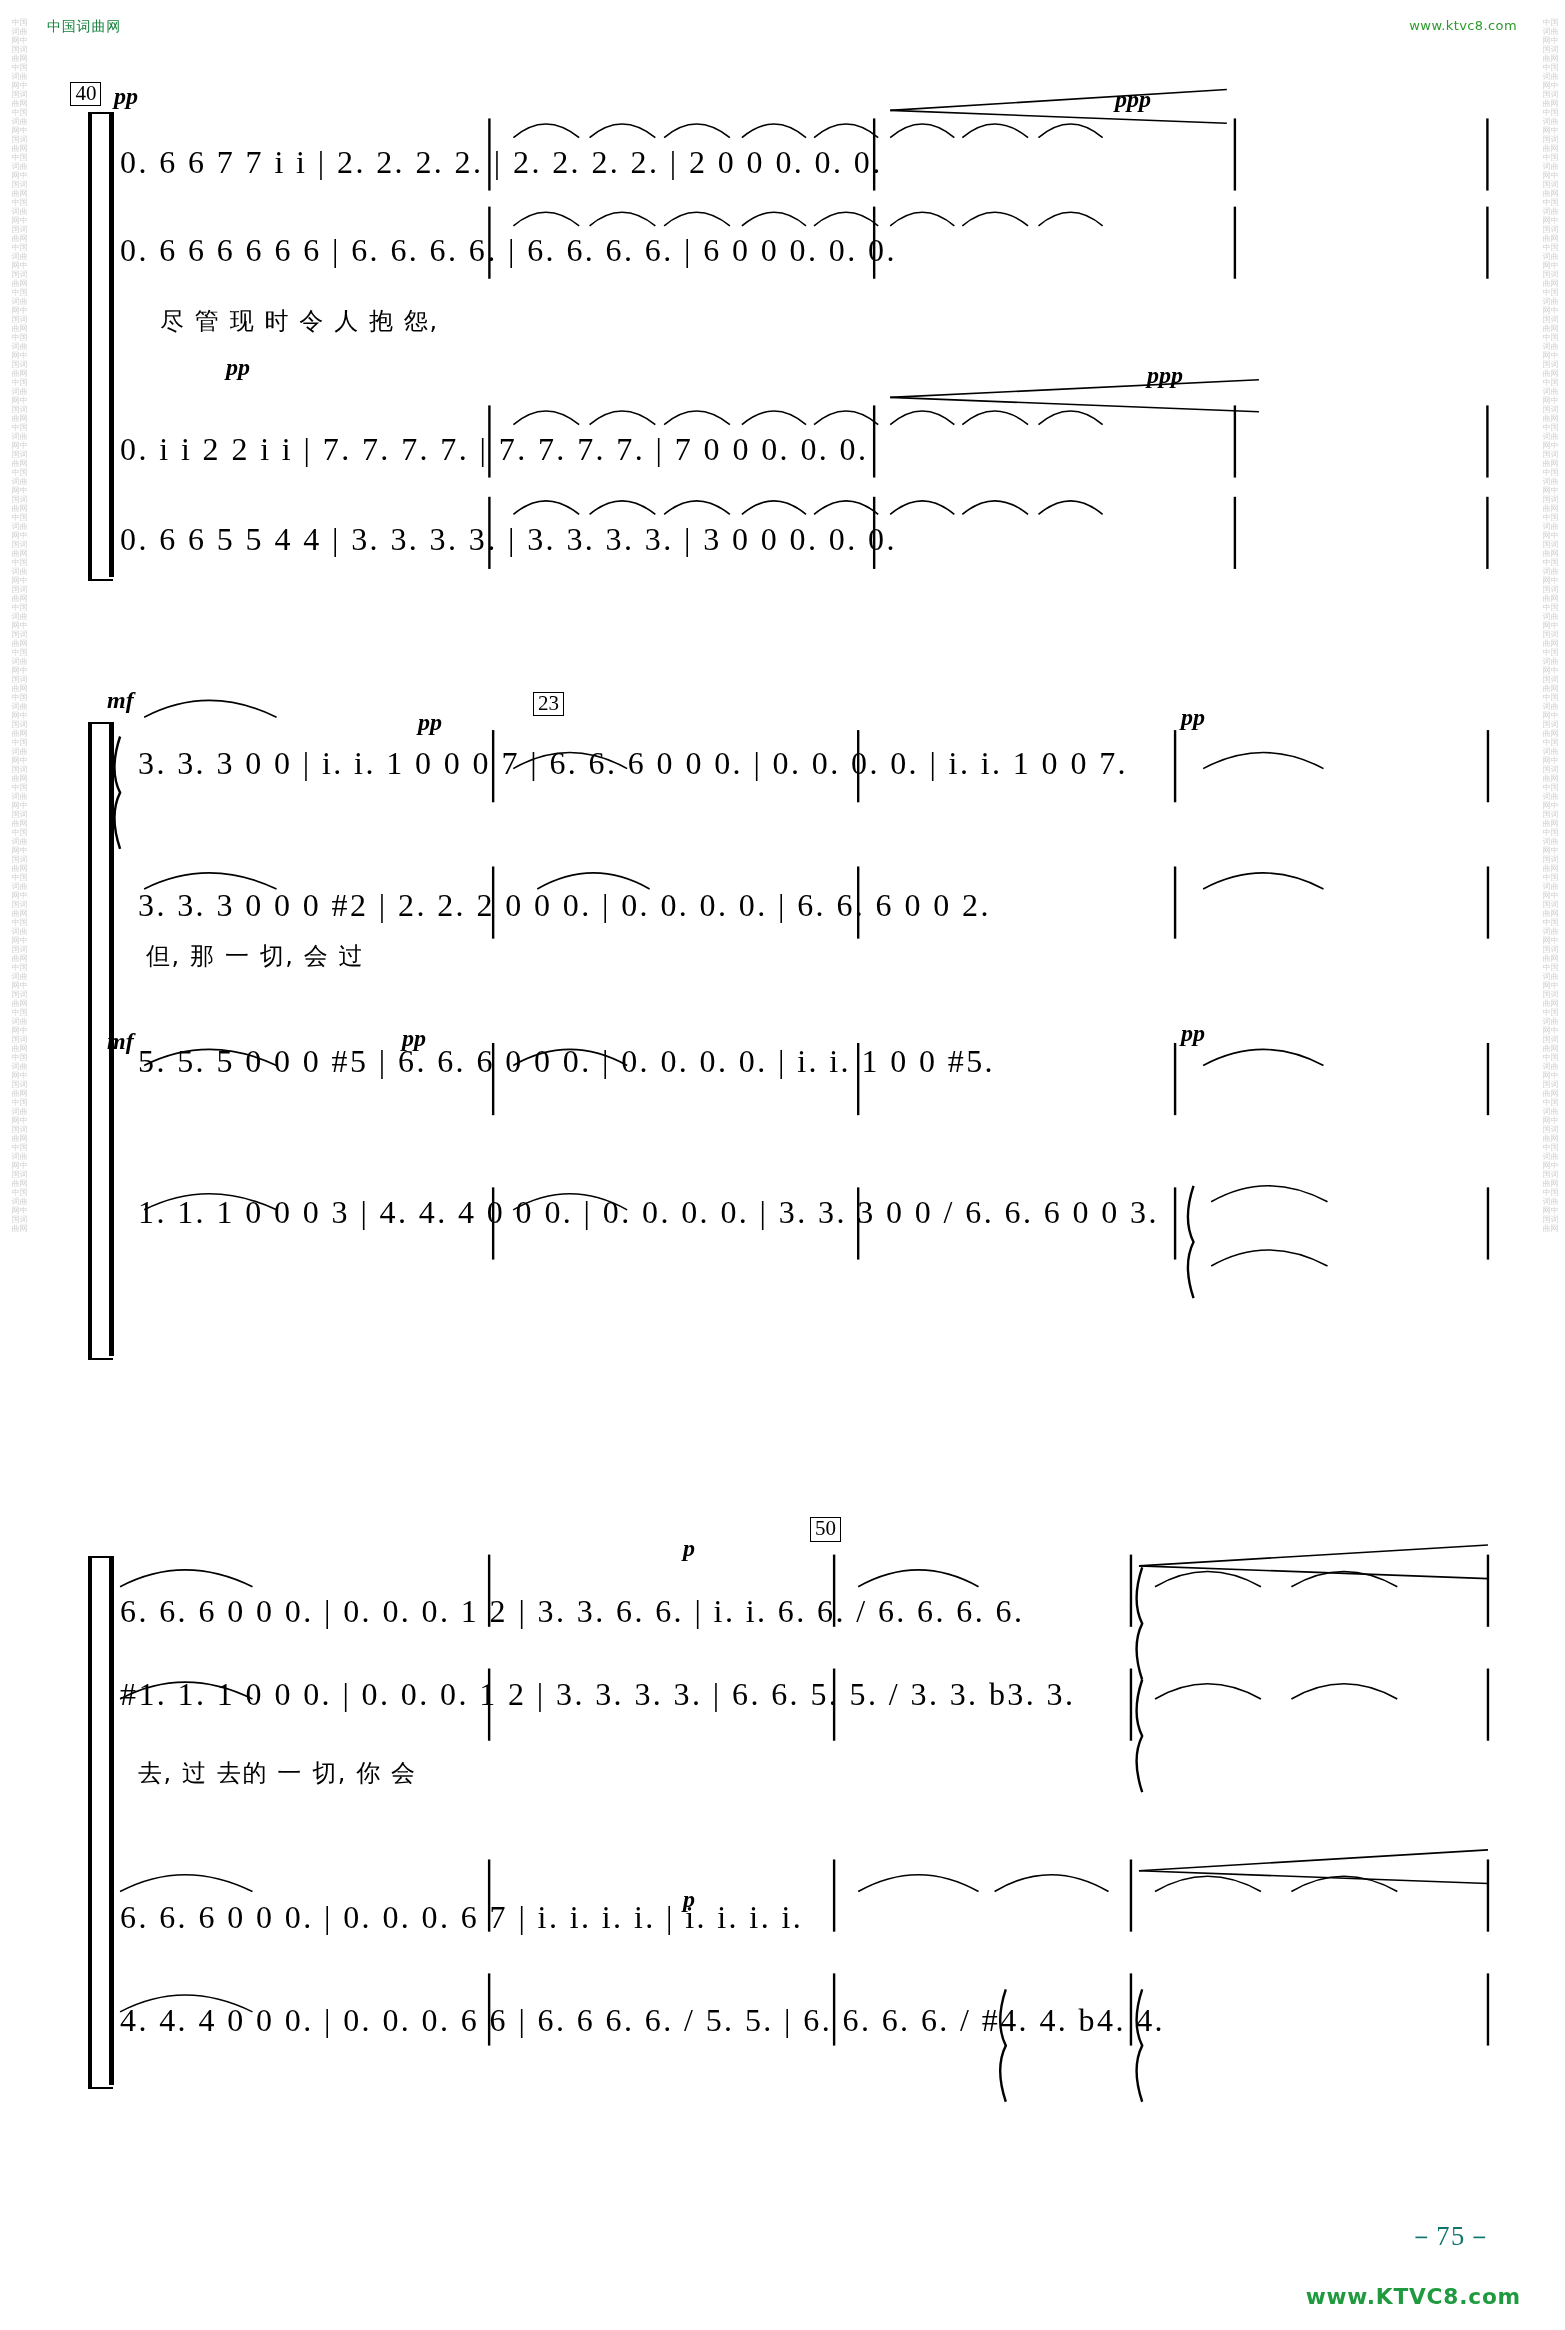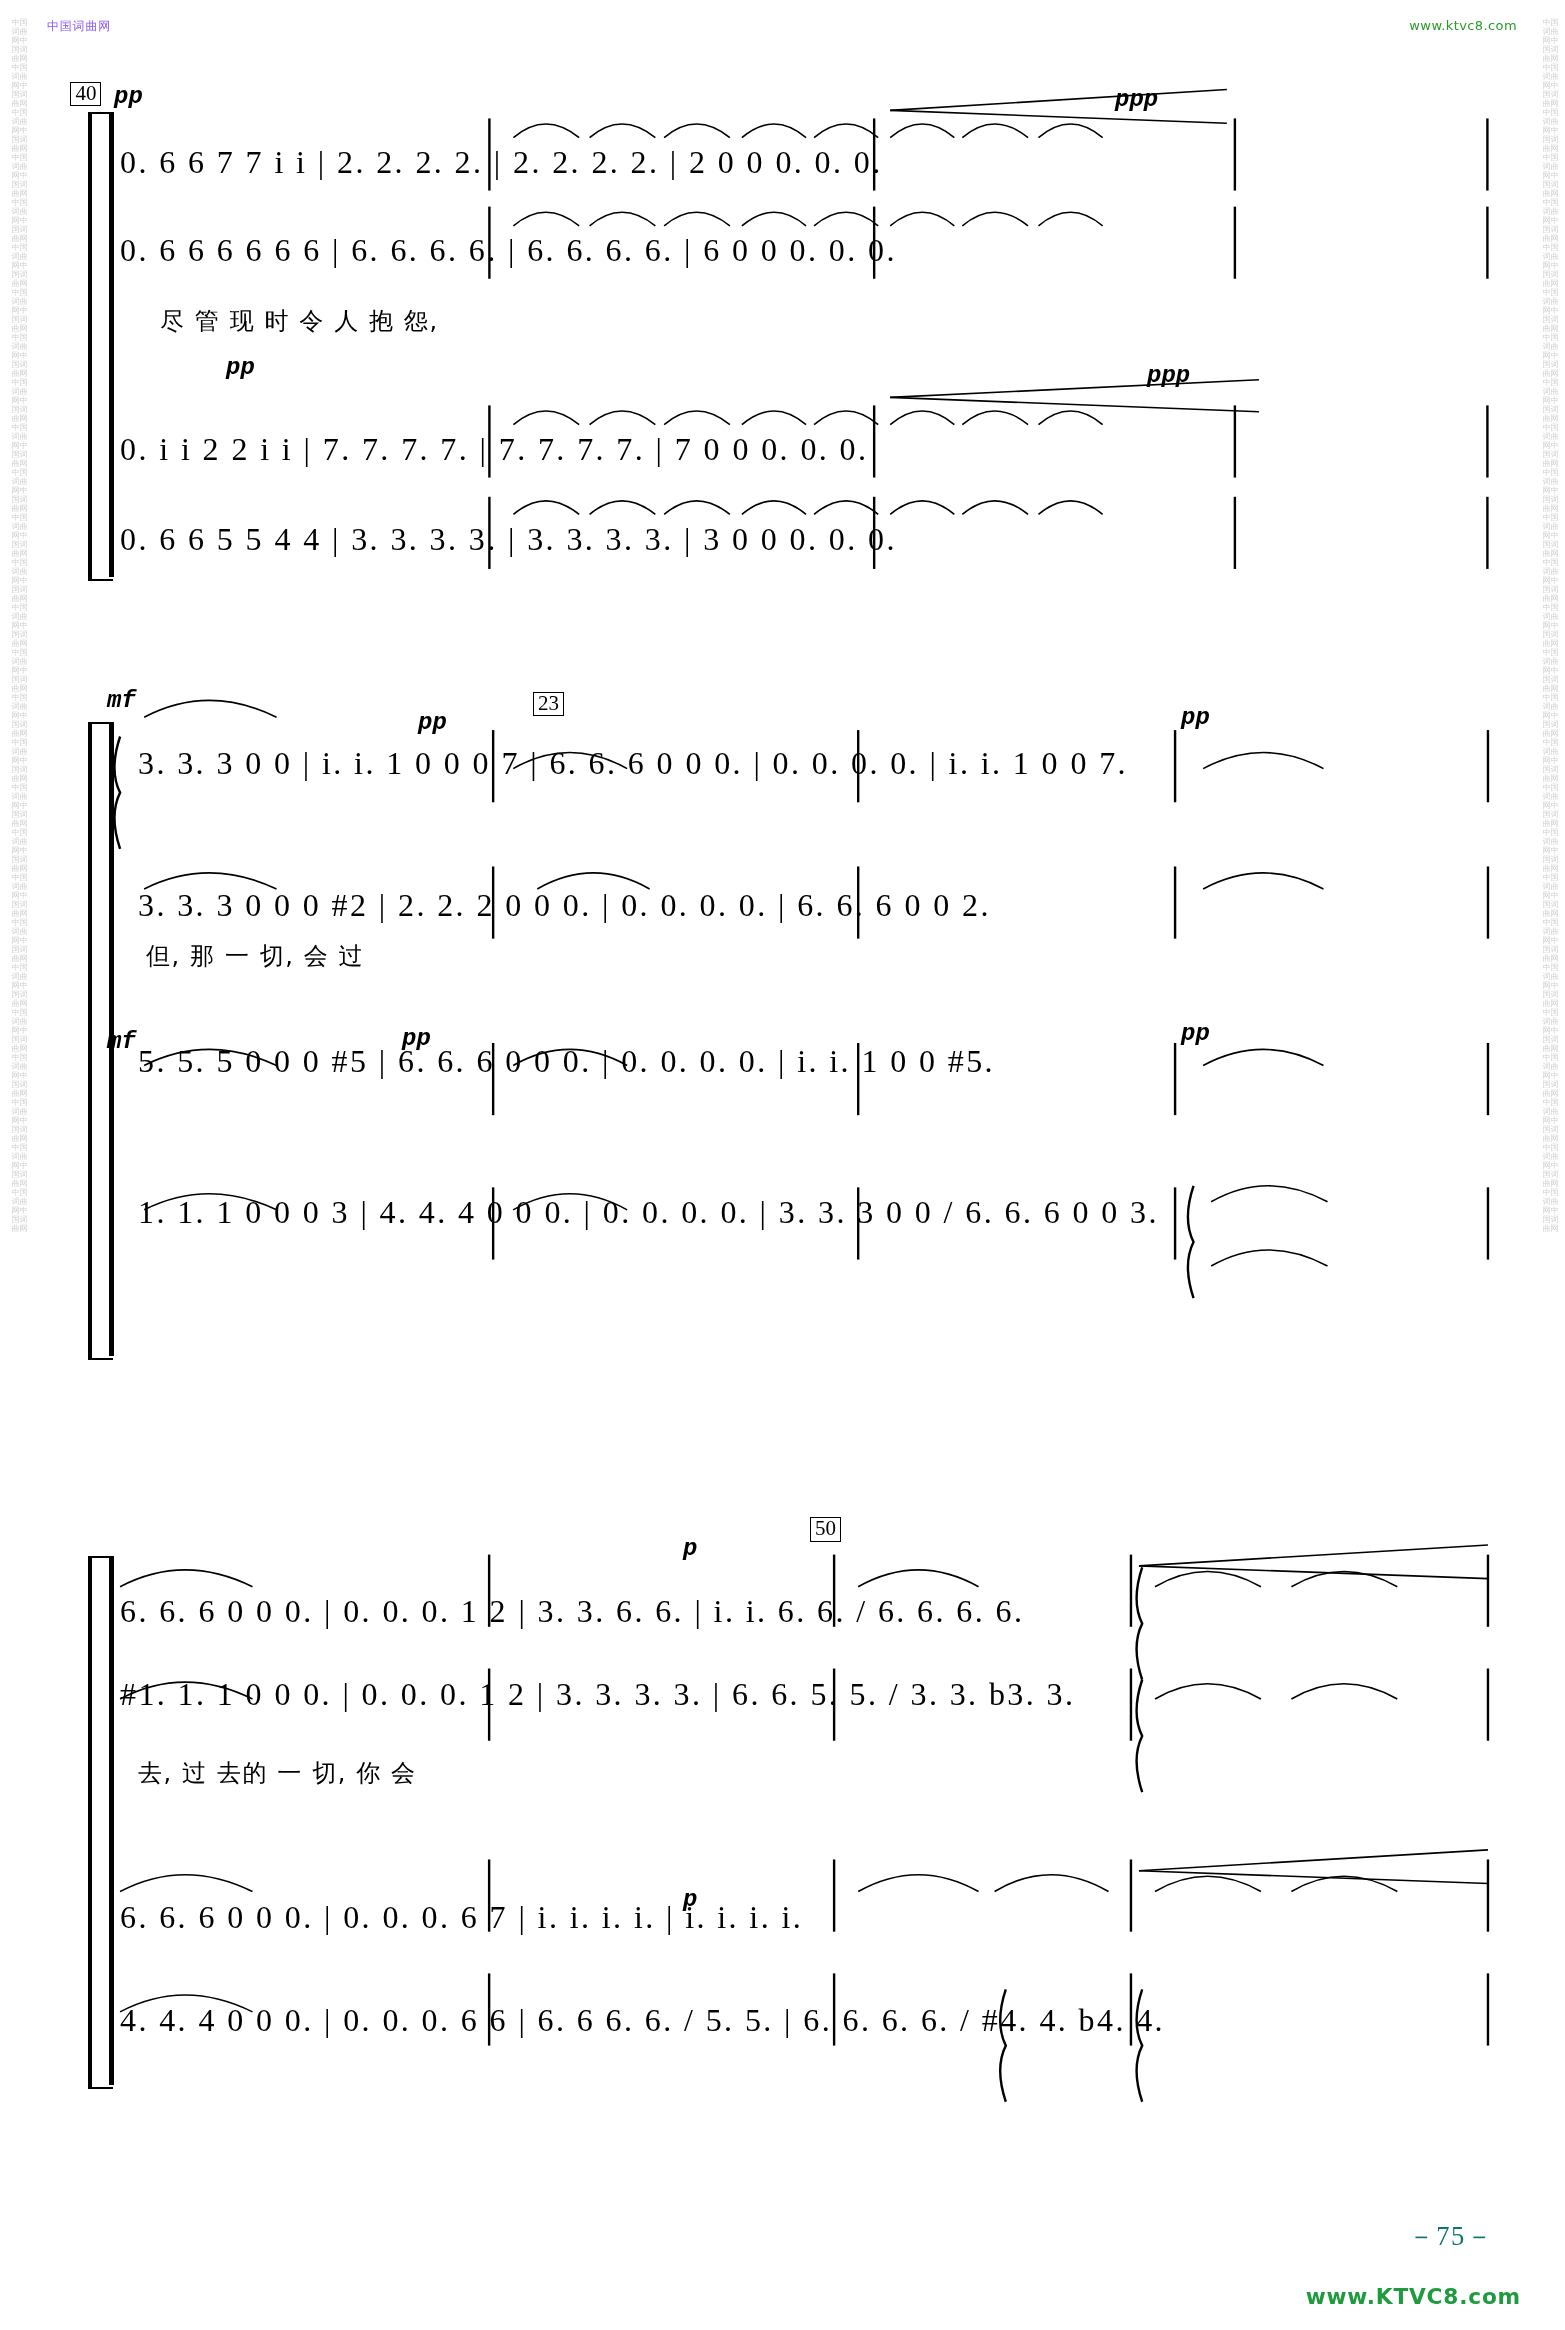--- a/index.html
+++ b/index.html
@@ -16,22 +16,22 @@
     height: 2330px;
     background: #ffffff;
     overflow: hidden;
   }
   
   .hdr-left {
     position: absolute;
     left: 47px;
     top: 17.6px;
     font-family: Liberation Mono, monospace;
-    font-size: 12px;
-    color: #8b5cf6;
+    font-size: 14px;
+    color: #15803d;
     letter-spacing: 0.8px;
   }
   .hdr-right {
     position: absolute;
     right: 48px;
     top: 17.6px;
     font-family: "DejaVu Sans", sans-serif;
     font-size: 13px;
     color: #2a9a2a;
     letter-spacing: 0.4px;
@@ -105,21 +105,21 @@
   .lyric {
     position: absolute;
     font-family: "DejaVu Sans", sans-serif;
     font-size: 24px;
     color: #000;
     white-space: nowrap;
     letter-spacing: 1.6px;
   }
   .dyn {
     position: absolute;
-    font-family: Liberation Mono, monospace;
+    font-family: Liberation Serif, serif;
     font-style: italic;
     font-weight: bold;
     font-size: 24px;
     color: #000;
   }
   .measure-num {
     position: absolute;
     font-family: "Liberation Serif", serif;
     font-size: 21px;
     border: 1.6px solid #000;

